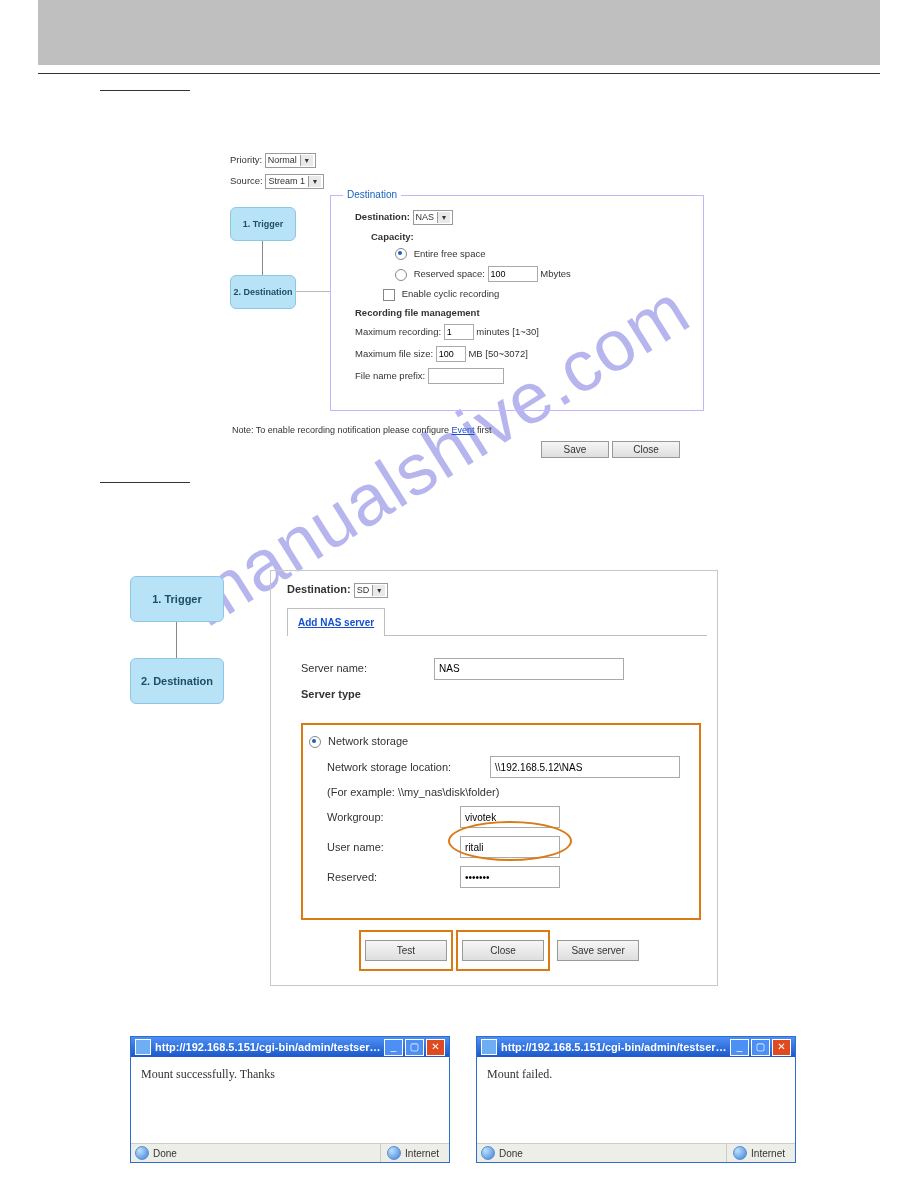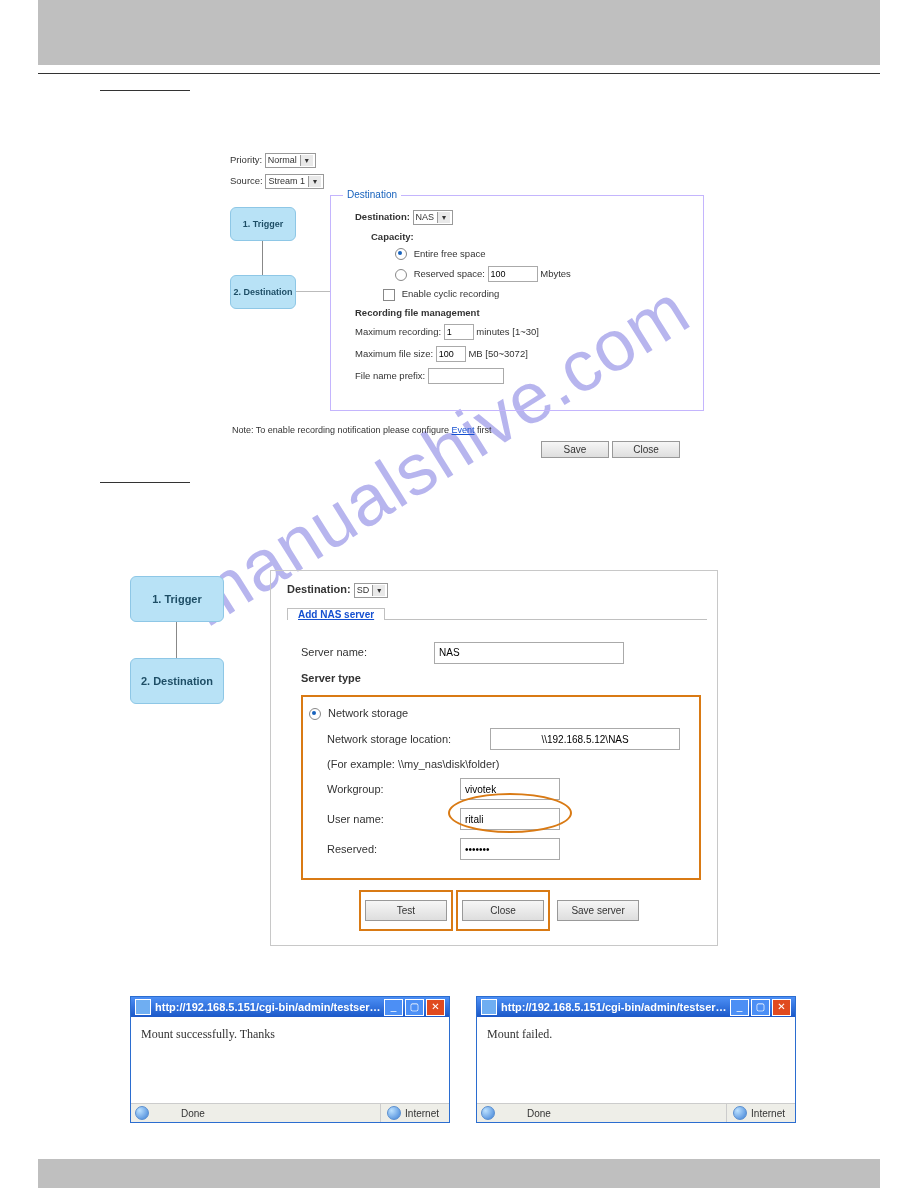--- a/index.html
+++ b/index.html
@@ -151,42 +151,42 @@
     border:1px solid #c8c8c8;
     margin-left:140px;
     width:420px;
     padding:12px 10px 14px 16px;
     position:relative;
   }
   .tab {
     border:1px solid #c0c0c0;
     border-bottom:none;
     display:inline-block;
-    padding:0 10px;
+    padding:8px 10px;
     font-size:10px;
     color:#1550d0;
     text-decoration:underline;
     background:#fff;
     font-weight:bold;
   }
   .tabline { border-top:1px solid #c0c0c0; margin-top:-1px; }
   .innerFields { padding:14px 6px 0 14px; }
   .ifRow { margin:8px 0; }
   .ifRow label { display:inline-block; width:130px; }
   .ifRow input {
     border:1px solid #aaa;
     height:18px;
     font-size:10px;
     padding:1px 4px;
     width:180px;
   }
   .highlightBox {
     border:2px solid #d97a14;
-    padding:6px 6px 10px 6px;
-    margin:11px 0 0 0;
+    padding:6px 6px 22px 6px;
+    margin:23px 0 0 0;
   }
   .subHead { font-weight:bold; margin:4px 0; }
   .ellipse {
     border:2px solid #d97a14;
     border-radius:50%;
     position:absolute;
     pointer-events:none;
   }
   .btn2 {
     display:inline-block;
@@ -242,21 +242,20 @@
     font-size:12px;
   }
   .ie-status {
     background:#eeeee8;
     border-top:1px solid #ccc;
     height:18px;
     display:flex;
     align-items:center;
     font-size:10px;
     padding:0 4px;
-    gap:28px;
   }
   .ie-status .glob {
     width:12px;height:12px;border-radius:50%;
     background:radial-gradient(circle at 30% 30%, #bce1ff, #3f81d6);
     margin-right:4px;
     border:1px solid #5a8fd0;
   }
   .ie-status .spacer { flex:1; }
   .ie-status .cell { border-left:1px solid #ccc; height:100%; display:flex;align-items:center;padding:0 6px; }
 
@@ -394,21 +393,21 @@
           </div>
           <div class="subHead">Server type</div>
 
           <div class="highlightBox" style="position:relative;">
             <div class="ifRow" style="margin:4px 0;">
               <span class="radio"><span class="dot"></span></span>
               <span>Network storage</span>
             </div>
             <div class="ifRow" style="margin-left:18px;">
               <label style="width:160px;">Network storage location:</label>
-              <input style="width: 180px; text-align: center;" value="\\192.168.5.12\NAS">
+              <input style="width: 180px;" value="\\192.168.5.12\NAS">
             </div>
             <div class="ifRow" style="margin-left:18px;">(For example: \\my_nas\disk\folder)</div>
             <div class="ifRow" style="margin-left:18px;">
               <label>Workgroup:</label>
               <input style="width: 90px;" value="vivotek">
             </div>
             <div class="ifRow" style="margin-left:18px;">
               <label>User name:</label>
               <input style="width: 90px;" value="ritali">
             </div>

